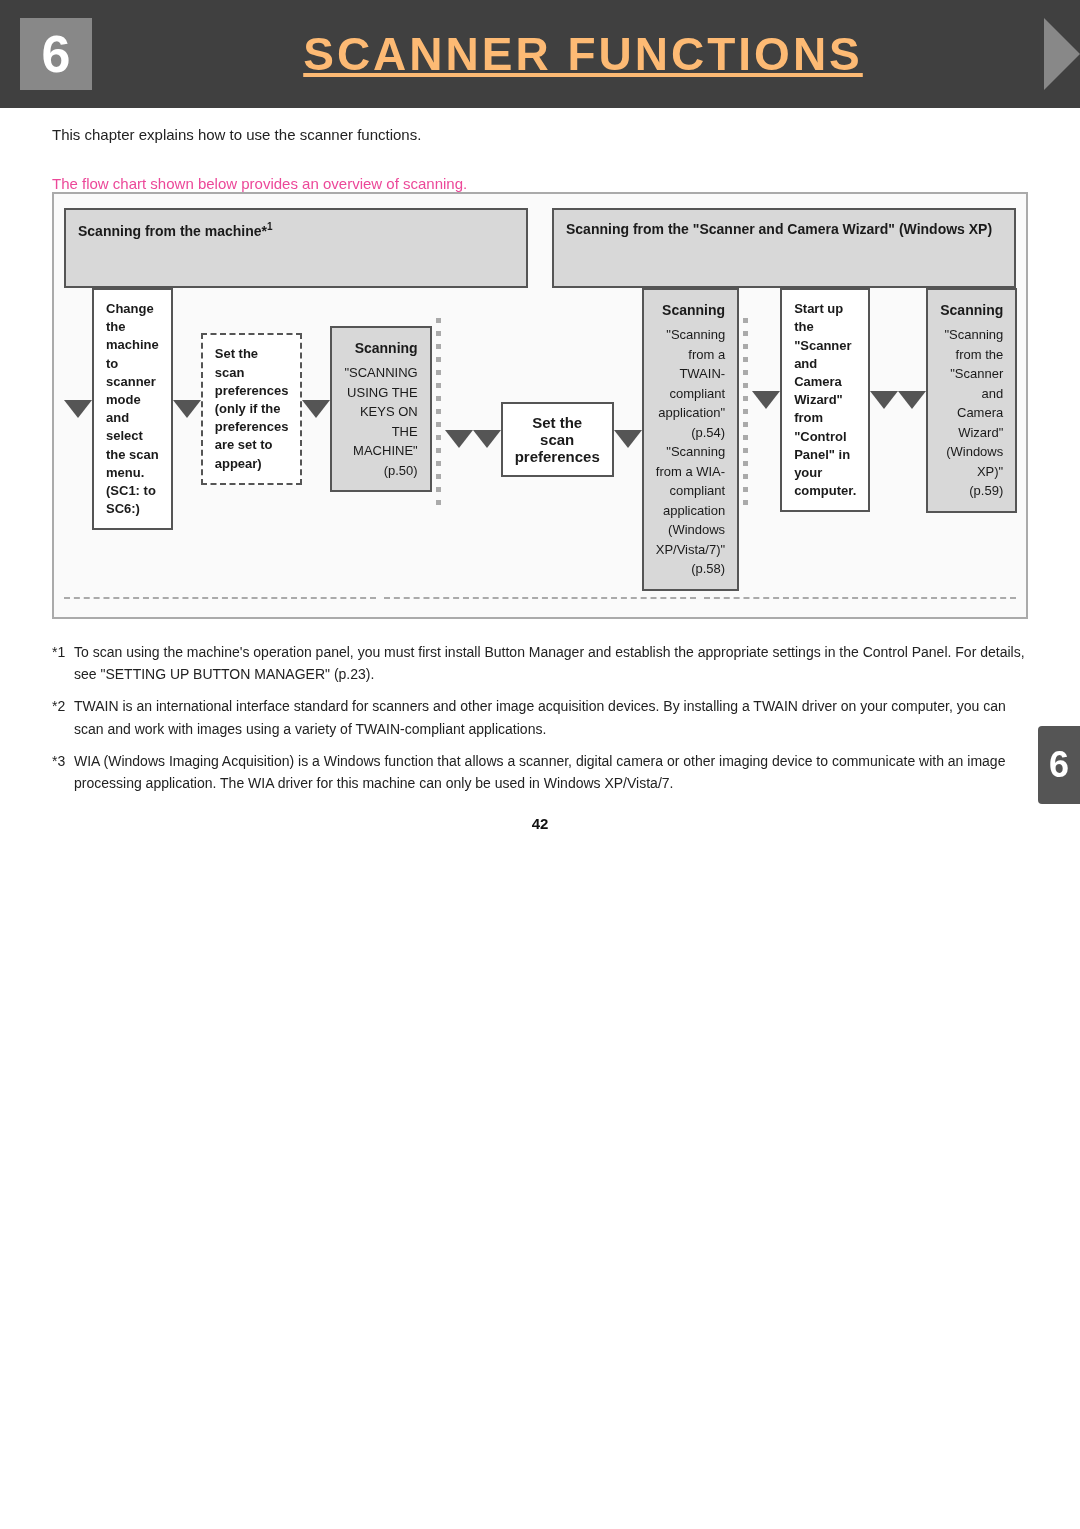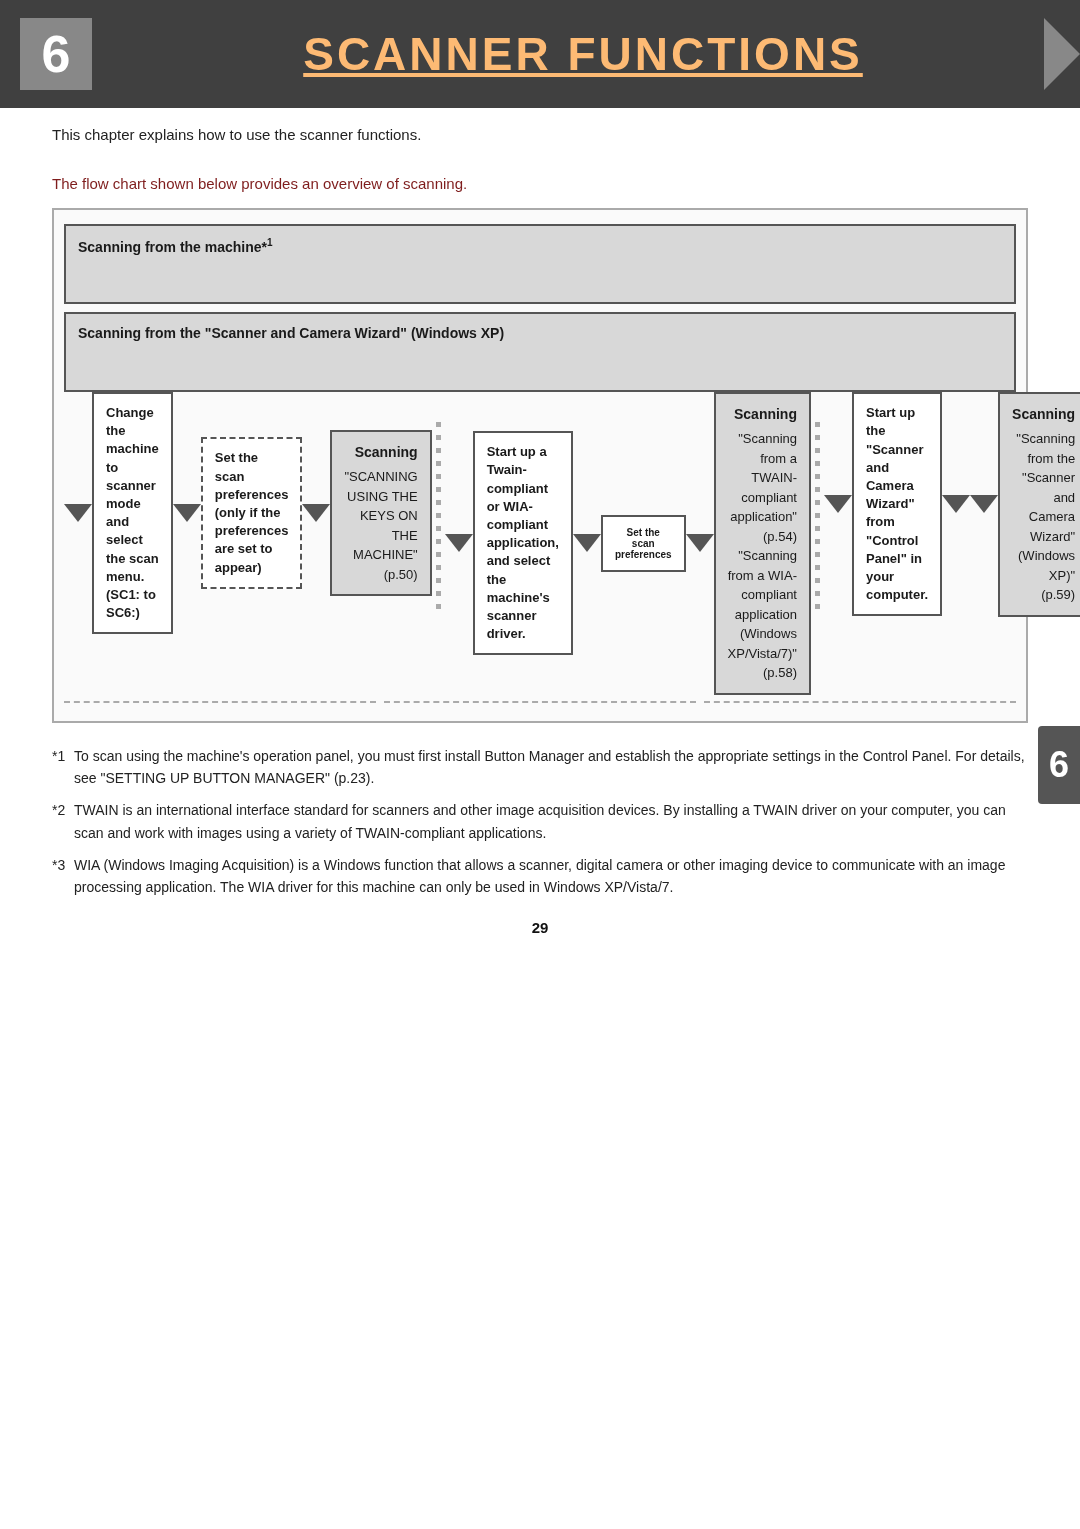--- a/index.html
+++ b/index.html
@@ -77,38 +77,37 @@
     .section-heading h2 {
       font-size: 26px;
       font-weight: bold;
       text-transform: uppercase;
       letter-spacing: 1px;
       color: #111;
     }
 
     .overview-intro {
       font-size: 15px;
-      margin-bottom: 16px;
-      color: #7f1d1d;
+      margin-bottom: 0;
+      color: #ec4899;
     }
 
     
     .flowchart {
       border: 2px solid #aaa;
       padding: 14px 10px 14px 10px;
       margin-bottom: 22px;
       background: #fafafa;
     }
 
     
     .top-row {
       display: flex;
-      gap: 8px;
+      gap: 24px;
       margin-bottom: 0px;
-      flex-direction: column;
     }
 
     .top-box {
       flex: 1;
       border: 2px solid #555;
       background: #d8d8d8;
       padding: 10px 12px;
       font-size: 14px;
       font-weight: bold;
       min-height: 80px;
@@ -193,21 +192,21 @@
     .three-col-wrapper {
       display: flex;
       gap: 0;
     }
 
     
     .set-scan-box {
       border: 2px solid #555;
       background: #fff;
       padding: 10px 12px;
-      font-size: 10px;
+      font-size: 15px;
       font-weight: bold;
       width: 100%;
       text-align: center;
       min-height: 50px;
       display: flex;
       align-items: center;
       justify-content: center;
     }
 
     
@@ -347,23 +346,20 @@
         <div class="v-dot"></div>
         <div class="v-dot"></div>
         <div class="v-dot"></div>
         <div class="v-dot"></div>
         <div class="v-dot"></div>
       </div>
 
       <div class="col">
         <div class="col-inner">
           <div class="arrow-down"></div>
-          <div class="action-box">
-            <strong>Start up a Twain-compliant or WIA-compliant application, and select the machine's scanner driver.</strong>
-          </div>
           <div class="arrow-down"></div>
           <div class="set-scan-box">
             <strong>Set the scan preferences</strong>
           </div>
           <div class="arrow-down"></div>
           <div class="scan-box">
             <span class="scan-title"><strong>Scanning</strong></span>
             <span>"Scanning from a TWAIN-compliant application" (p.54)</span><br>
             <span>"Scanning from a WIA-compliant application (Windows XP/Vista/7)" (p.58)</span>
           </div>
@@ -422,19 +418,19 @@
     <div class="footnote-item">
       <span class="fn-marker">*2</span>
       <span>TWAIN is an international interface standard for scanners and other image acquisition devices. By installing a TWAIN driver on your computer, you can scan and work with images using a variety of TWAIN-compliant applications.</span>
     </div>
     <div class="footnote-item">
       <span class="fn-marker">*3</span>
       <span>WIA (Windows Imaging Acquisition) is a Windows function that allows a scanner, digital camera or other imaging device to communicate with an image processing application. The WIA driver for this machine can only be used in Windows XP/Vista/7.</span>
     </div>
   </div>
 
-  <div class="page-number">29</div>
+  <div class="page-number">42</div>
 
 </div>
 
 <div class="side-tab">
   <span>6</span>
 </div>
 
 </body></html>

